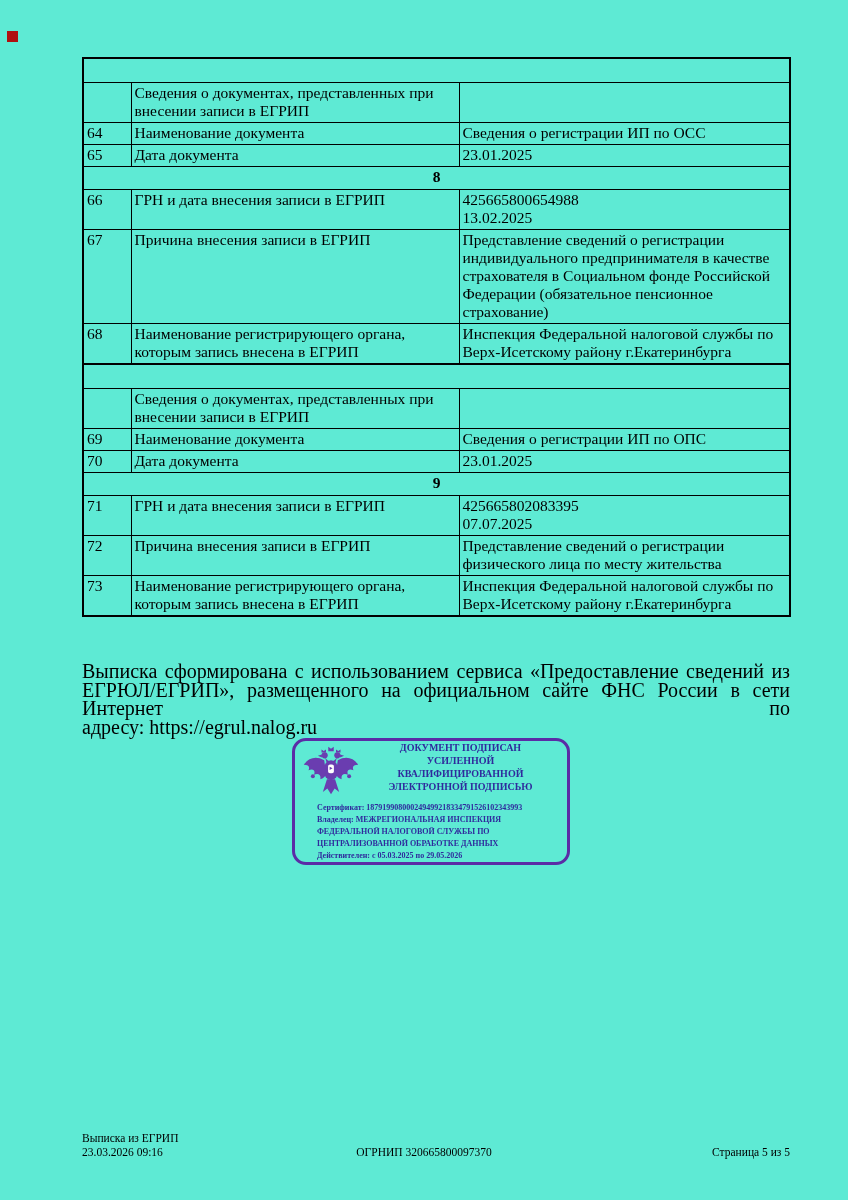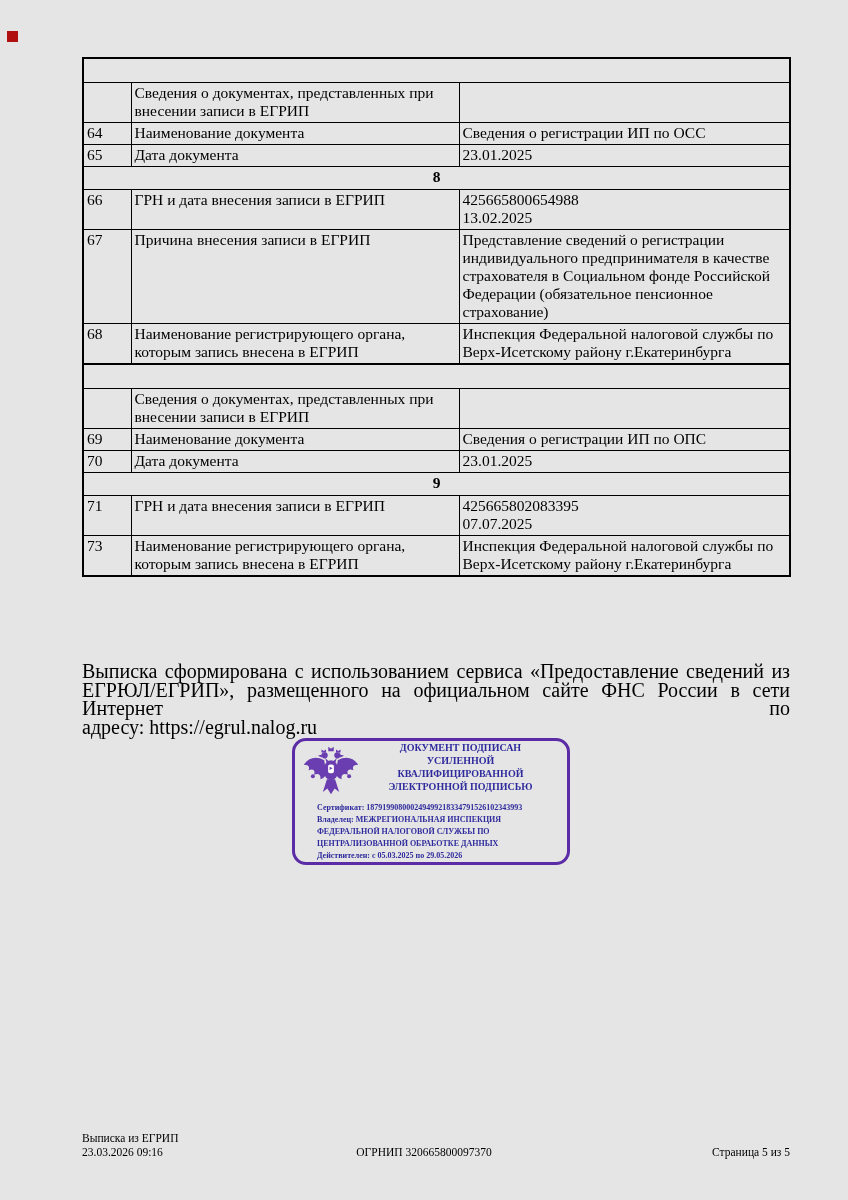--- a/index.html
+++ b/index.html
@@ -1,17 +1,17 @@
 <!DOCTYPE html>
 <html style="--text: #000000; --table-border: #000000; --marker: #b01010; --stamp-border: #5b2ca6; --stamp-text: #2f2b9d; --eagle: #6a3db0;"><head>
 <meta charset="utf-8">
 <style>
   html,body{margin:0;padding:0;}
   body{width:848px;height:1200px;background:#fff;font-family:"Liberation Serif",serif;color:var(--text,#000);}
-  .page{position:relative;width:848px;height:1200px;background:#e5e5e5;overflow:hidden;}
+  .page{position:relative;width:848px;height:1200px;background:#5eead4;overflow:hidden;}
 
   .red-marker{position:absolute;left:7px;top:31px;width:11px;height:11px;background:var(--marker,#b01010);}
 
   table.egrip{position:absolute;left:82px;top:57px;width:707px;border-collapse:collapse;table-layout:fixed;
     font-size:15.5px;line-height:18px;border:2px solid var(--table-border,#000);}
   table.egrip td{border:1px solid var(--table-border,#000);padding:1px 3px 2px 3px;vertical-align:top;overflow:hidden;}
   td.c1{text-align:left;}
   td.spacer{height:20px;}
   td.section{text-align:center;font-weight:bold;height:19px;border-top-width:2px;border-bottom-width:2px;}
   .b-top-2{border-top-width:2px !important;}
@@ -119,20 +119,25 @@
         <td class="section" colspan="3">9</td>
       </tr>
 
       <tr>
         <td class="c1">71</td>
         <td class="c2">ГРН и дата внесения записи в ЕГРИП</td>
         <td class="c3 pre">425665802083395
 07.07.2025</td>
       </tr>
 
+      <tr>
+        <td class="c1">72</td>
+        <td class="c2">Причина внесения записи в ЕГРИП</td>
+        <td class="c3">Представление сведений о регистрации физического лица по месту жительства</td>
+      </tr>
 
       <tr>
         <td class="c1">73</td>
         <td class="c2">Наименование регистрирующего органа, которым запись внесена в ЕГРИП</td>
         <td class="c3">Инспекция Федеральной налоговой службы по Верх-Исетскому району г.Екатеринбурга</td>
       </tr>
     </tbody>
   </table>
 
   <div class="service-note">

